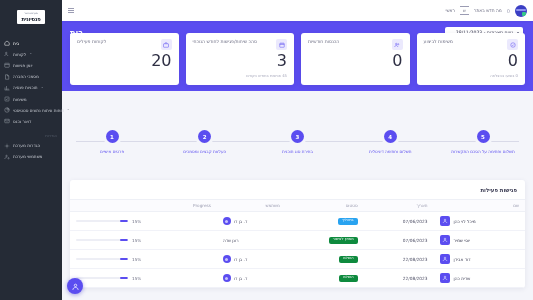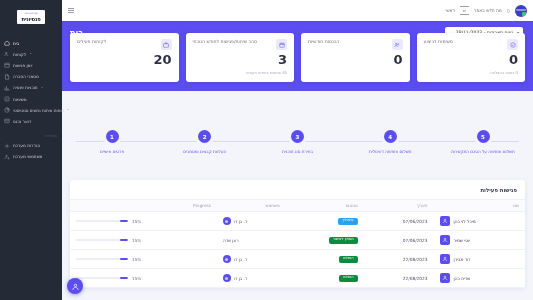--- a/index.html
+++ b/index.html
@@ -108,21 +108,21 @@
   .card-head { display: flex; flex-direction: row-reverse; align-items: flex-start; justify-content: space-between; }
   .card-label { font-size: 4.6px; color: #6b6c82; text-align: right; line-height: 1.3; }
   .card-icon {
     width: 11px; height: 11px; border-radius: 2px;
     background: #ebe9fd;
     display: flex; align-items: center; justify-content: center;
     flex: none;
   }
   .card-icon svg { width: 6px; height: 6px; }
   .card-value {
-    font-size: 13px; font-weight: bold; color: #2e2f44;
+    font-size: 16px; font-weight: normal; color: #2e2f44;
     text-align: right; margin-top: 3px; line-height: 1;
   }
   .card-sub { font-size: 3.8px; color: #a3a4b8; text-align: right; margin-top: 4px; }
 
   
   .stepper-wrap {
     position: absolute;
     top: 130px; left: 4px; right: 4px;
     height: 42px;
   }

